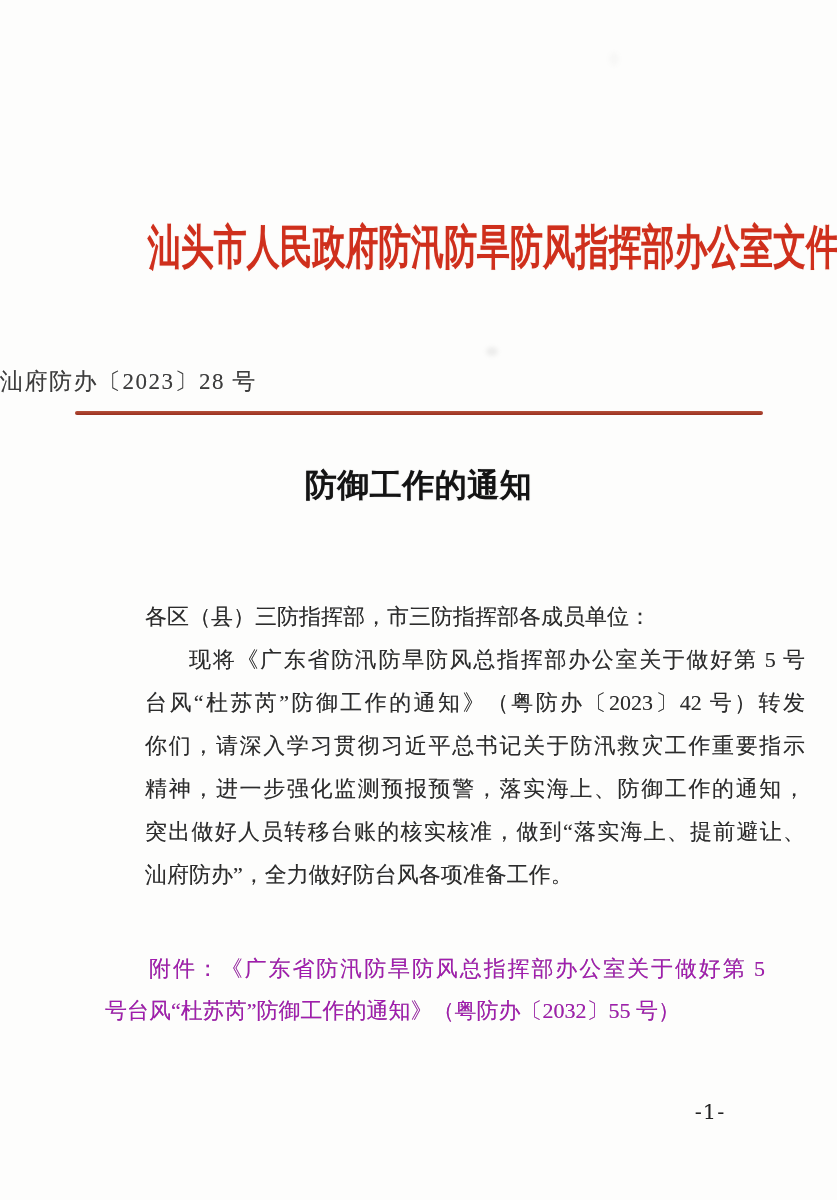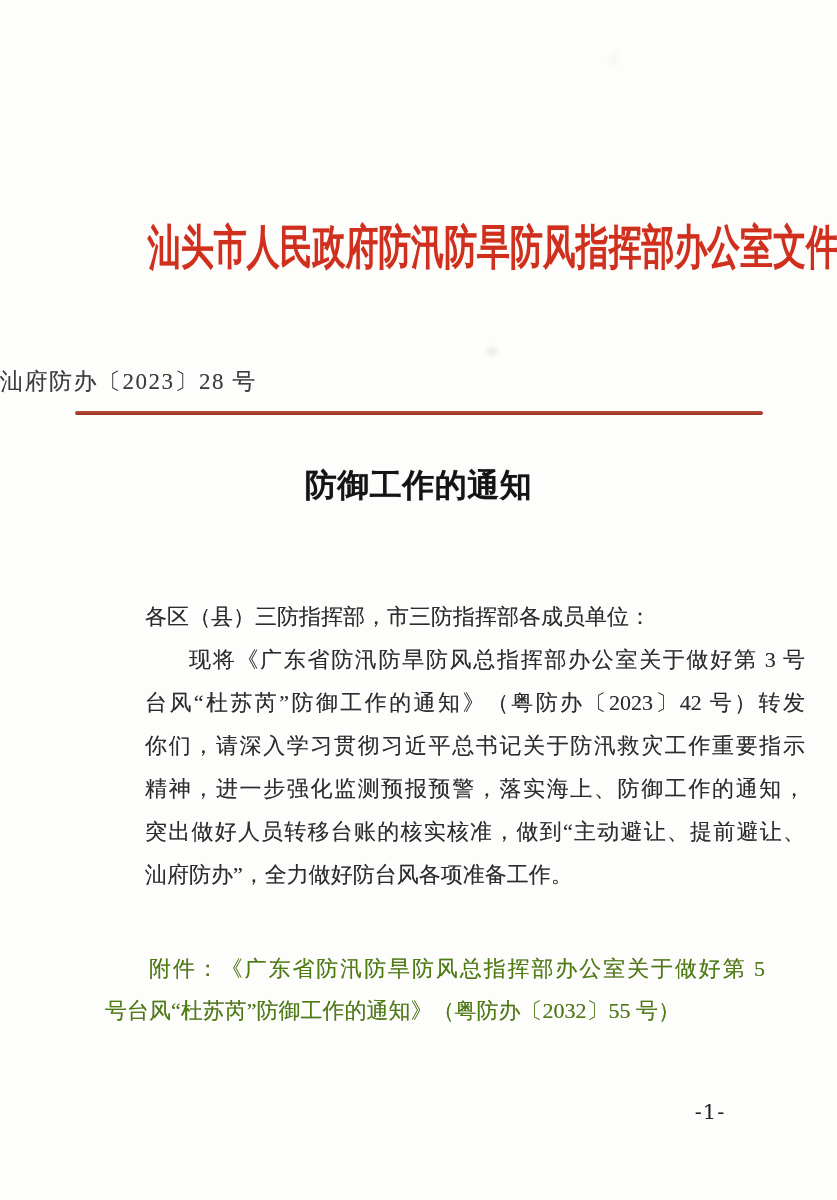--- a/index.html
+++ b/index.html
@@ -51,21 +51,21 @@
   }
   
   .body-block{
     position:absolute;top:595px;left:105px;width:660px;
     font-size:22px;color:#2c2c2c;
     text-shadow:0 0 0.6px rgba(50,50,50,0.45);
     margin-left:40px;
   }
   .attach-block{
     position:absolute;top:948px;left:105px;width:660px;
-    font-size:22px;color:#4d7c0f;
+    font-size:22px;color:#a21caf;
     text-shadow:0 0 0.6px rgba(50,50,50,0.45);
   }
   .line{line-height:43px;white-space:normal;}
   .attach-block .line{line-height:42px;}
   .line.fill{text-align:justify;text-align-last:justify;}
   .line.plain{text-align:left;text-align-last:left;}
   .line.indent{text-indent:2em;}
   
   .page-number{
     position:absolute;top:1100px;left:680px;width:60px;
@@ -101,25 +101,25 @@
   <div class="red-rule"></div>
 
   <div class="smudge s3"></div>
 
   <div class="doc-title">
     <div>防御工作的通知</div>
   </div>
 
   <div class="body-block">
     <div class="line plain">各区（县）三防指挥部，市三防指挥部各成员单位：</div>
-    <div class="line fill indent">现将《广东省防汛防旱防风总指挥部办公室关于做好第 3 号</div>
+    <div class="line fill indent">现将《广东省防汛防旱防风总指挥部办公室关于做好第 5 号</div>
     <div class="line fill">台风“杜苏芮”防御工作的通知》（粤防办〔2023〕42 号）转发</div>
     <div class="line fill">你们，请深入学习贯彻习近平总书记关于防汛救灾工作重要指示</div>
     <div class="line fill">精神，进一步强化监测预报预警，落实海上、防御工作的通知，</div>
-    <div class="line fill">突出做好人员转移台账的核实核准，做到“主动避让、提前避让、</div>
+    <div class="line fill">突出做好人员转移台账的核实核准，做到“落实海上、提前避让、</div>
     <div class="line plain">汕府防办”，全力做好防台风各项准备工作。</div>
   </div>
 
   <div class="attach-block">
     <div class="line fill indent">附件：《广东省防汛防旱防风总指挥部办公室关于做好第 5</div>
     <div class="line plain">号台风“杜苏芮”防御工作的通知》（粤防办〔2032〕55 号）</div>
   </div>
 
   <div class="page-number">-1-</div>
 

